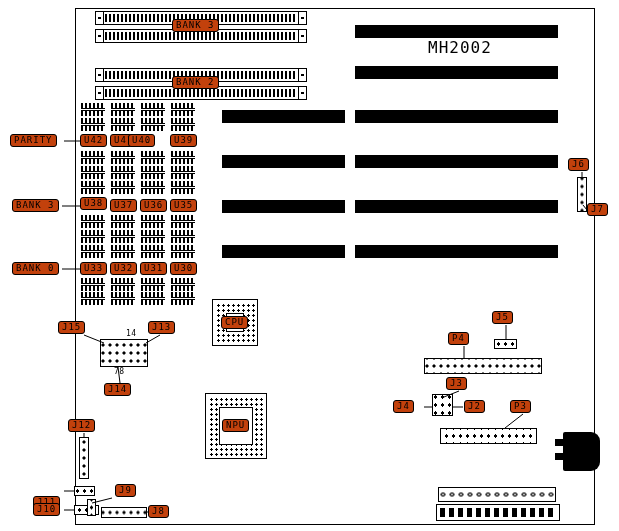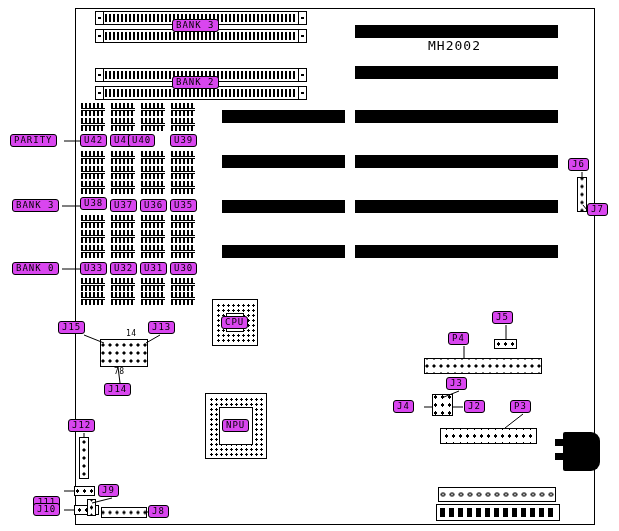--- a/index.html
+++ b/index.html
@@ -1,22 +1,22 @@
 <!DOCTYPE html>
 <html><head>
 <meta charset="utf-8">
 <style>
   *{margin:0;padding:0;box-sizing:border-box}
   html,body{background:#fff}
   .stage{position:relative;width:619px;height:531px;background:#fff;font-family:"DejaVu Sans Mono",monospace;color:#000;overflow:hidden}
   .board{position:absolute;left:75px;top:8px;width:520px;height:517px;border:1px solid #000;background:#fff;z-index:1}
   .leaders{position:absolute;left:0;top:0;width:619px;height:531px;pointer-events:none;z-index:4}
-  .lbl{position:absolute;z-index:6;background:#d946ef;border:1px solid #000;border-radius:3px;font-size:9px;line-height:11px;padding:0 3px;letter-spacing:1px;white-space:nowrap}
+  .lbl{position:absolute;z-index:6;background:#c2410c;border:1px solid #000;border-radius:3px;font-size:9px;line-height:11px;padding:0 3px;letter-spacing:1px;white-space:nowrap}
   .pinnum{position:absolute;z-index:6;font-size:8px;letter-spacing:.5px}
-  .model{position:absolute;z-index:3;font-size:13px;letter-spacing:1px}
+  .model{position:absolute;z-index:3;font-size:16px;letter-spacing:1px}
   .slot{position:absolute;height:13px;background:#000;z-index:2}
   .simm{position:absolute;width:212px;height:14px;border:1px solid #000;display:flex;z-index:2;background:#fff}
   .cap{width:8px;border-right:1px solid #000;background-image:radial-gradient(circle,#000 1.2px,transparent 1.5px);background-position:center;background-repeat:no-repeat}
   .cap.r{border-right:none;border-left:1px solid #000}
   .pins{flex:1;margin:2px 1px;background:repeating-linear-gradient(90deg,#000 0 2px,#fff 2px 4px)}
   .chiprow{position:absolute;left:81px;display:flex;gap:6px;z-index:2}
   .chip{width:24px;height:13px}
   .chip i{display:block}
   .chip .pr{height:5px;background:repeating-linear-gradient(90deg,#000 0 2px,transparent 2px 4px)}
   .chip .bd{height:3px;border-top:1px solid #000;border-bottom:1px solid #000}
@@ -371,21 +371,21 @@
   <div class="lbl" style="left:568px;top:158px">J6</div>
   <div class="conn" style="left:577px;top:177px;width:10px;height:35px"></div>
   <div class="lbl" style="left:587px;top:203px">J7</div>
 
   <div class="lbl" style="left:68px;top:419px">J12</div>
   <div class="conn" style="left:79px;top:437px;width:10px;height:42px"></div>
   <div class="lbl" style="left:33px;top:496px">J11</div>
   <div class="conn" style="left:74px;top:486px;width:21px;height:10px"></div>
   <div class="lbl" style="left:33px;top:503px">J10</div>
   <div class="conn" style="left:74px;top:505px;width:25px;height:10px"></div>
-  <div class="lbl" style="left:98px;top:484px">J9</div>
+  <div class="lbl" style="left:115px;top:484px">J9</div>
   <div class="conn" style="left:87px;top:499px;width:9px;height:17px"></div>
   <div class="lbl" style="left:148px;top:505px">J8</div>
   <div class="conn" style="left:101px;top:507px;width:46px;height:11px"></div>
 
   <div class="tab" style="left:555px;top:439px"></div>
   <div class="tab" style="left:555px;top:453px"></div>
   <div class="kbd"></div>
   <div class="bconn1"></div>
   <div class="bconn2">
       <div class="in"></div>

